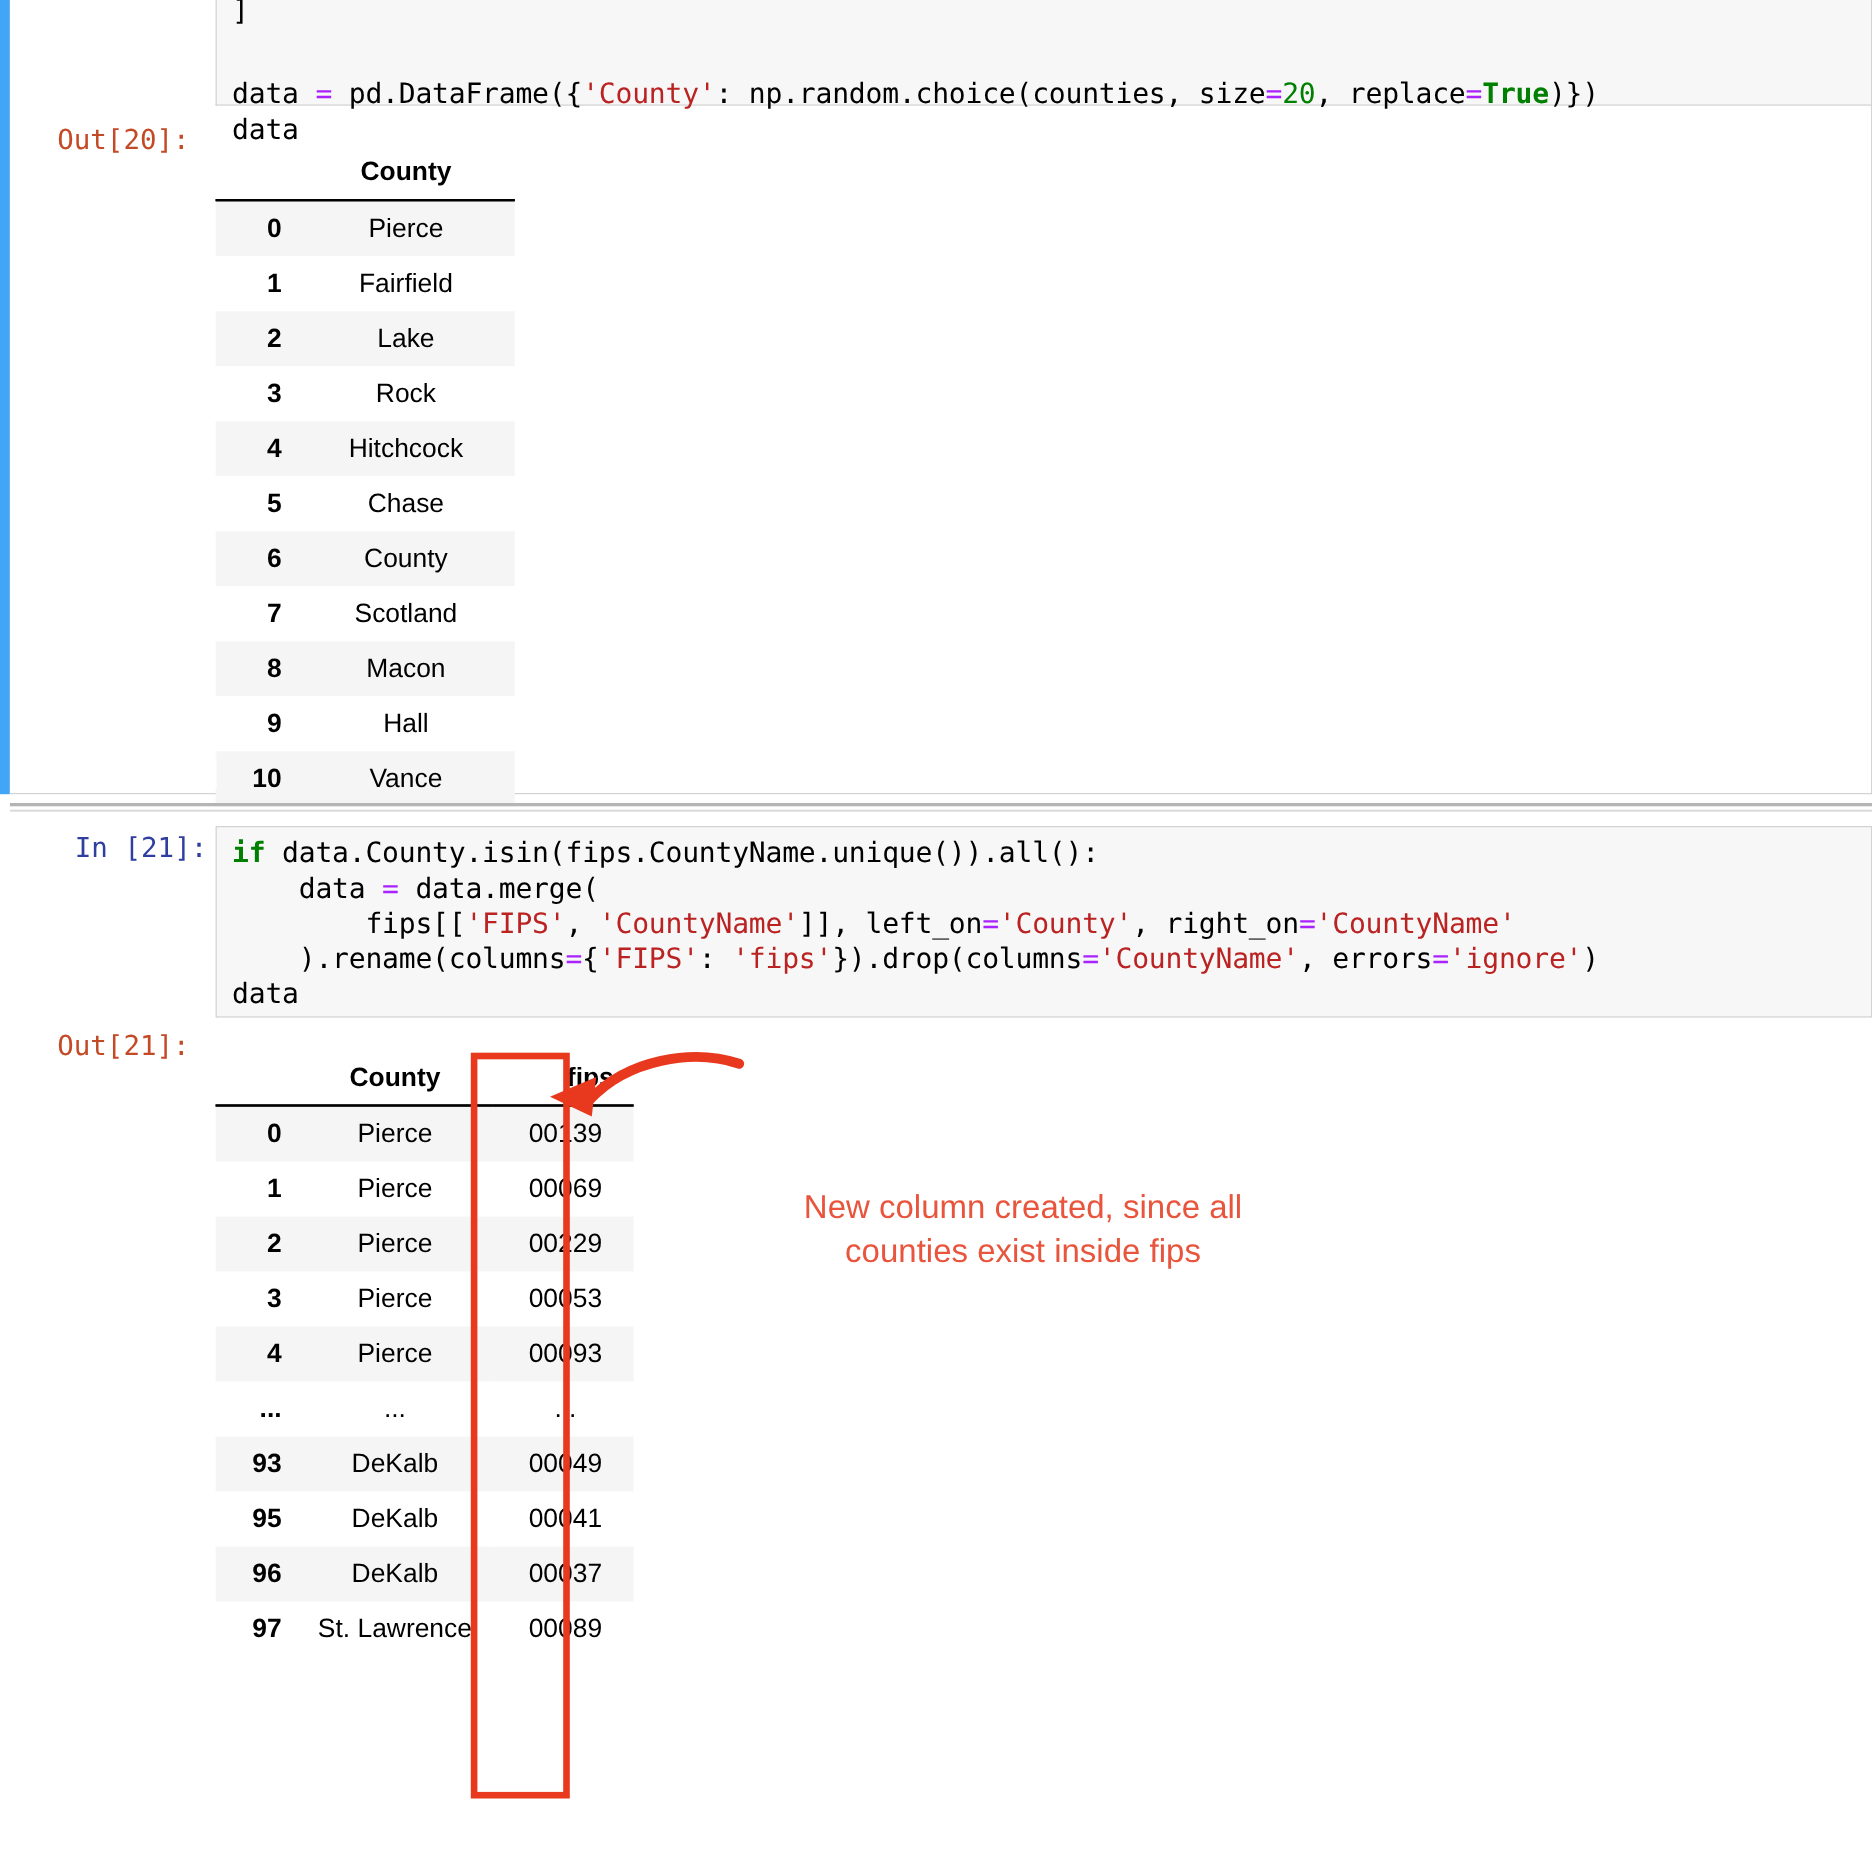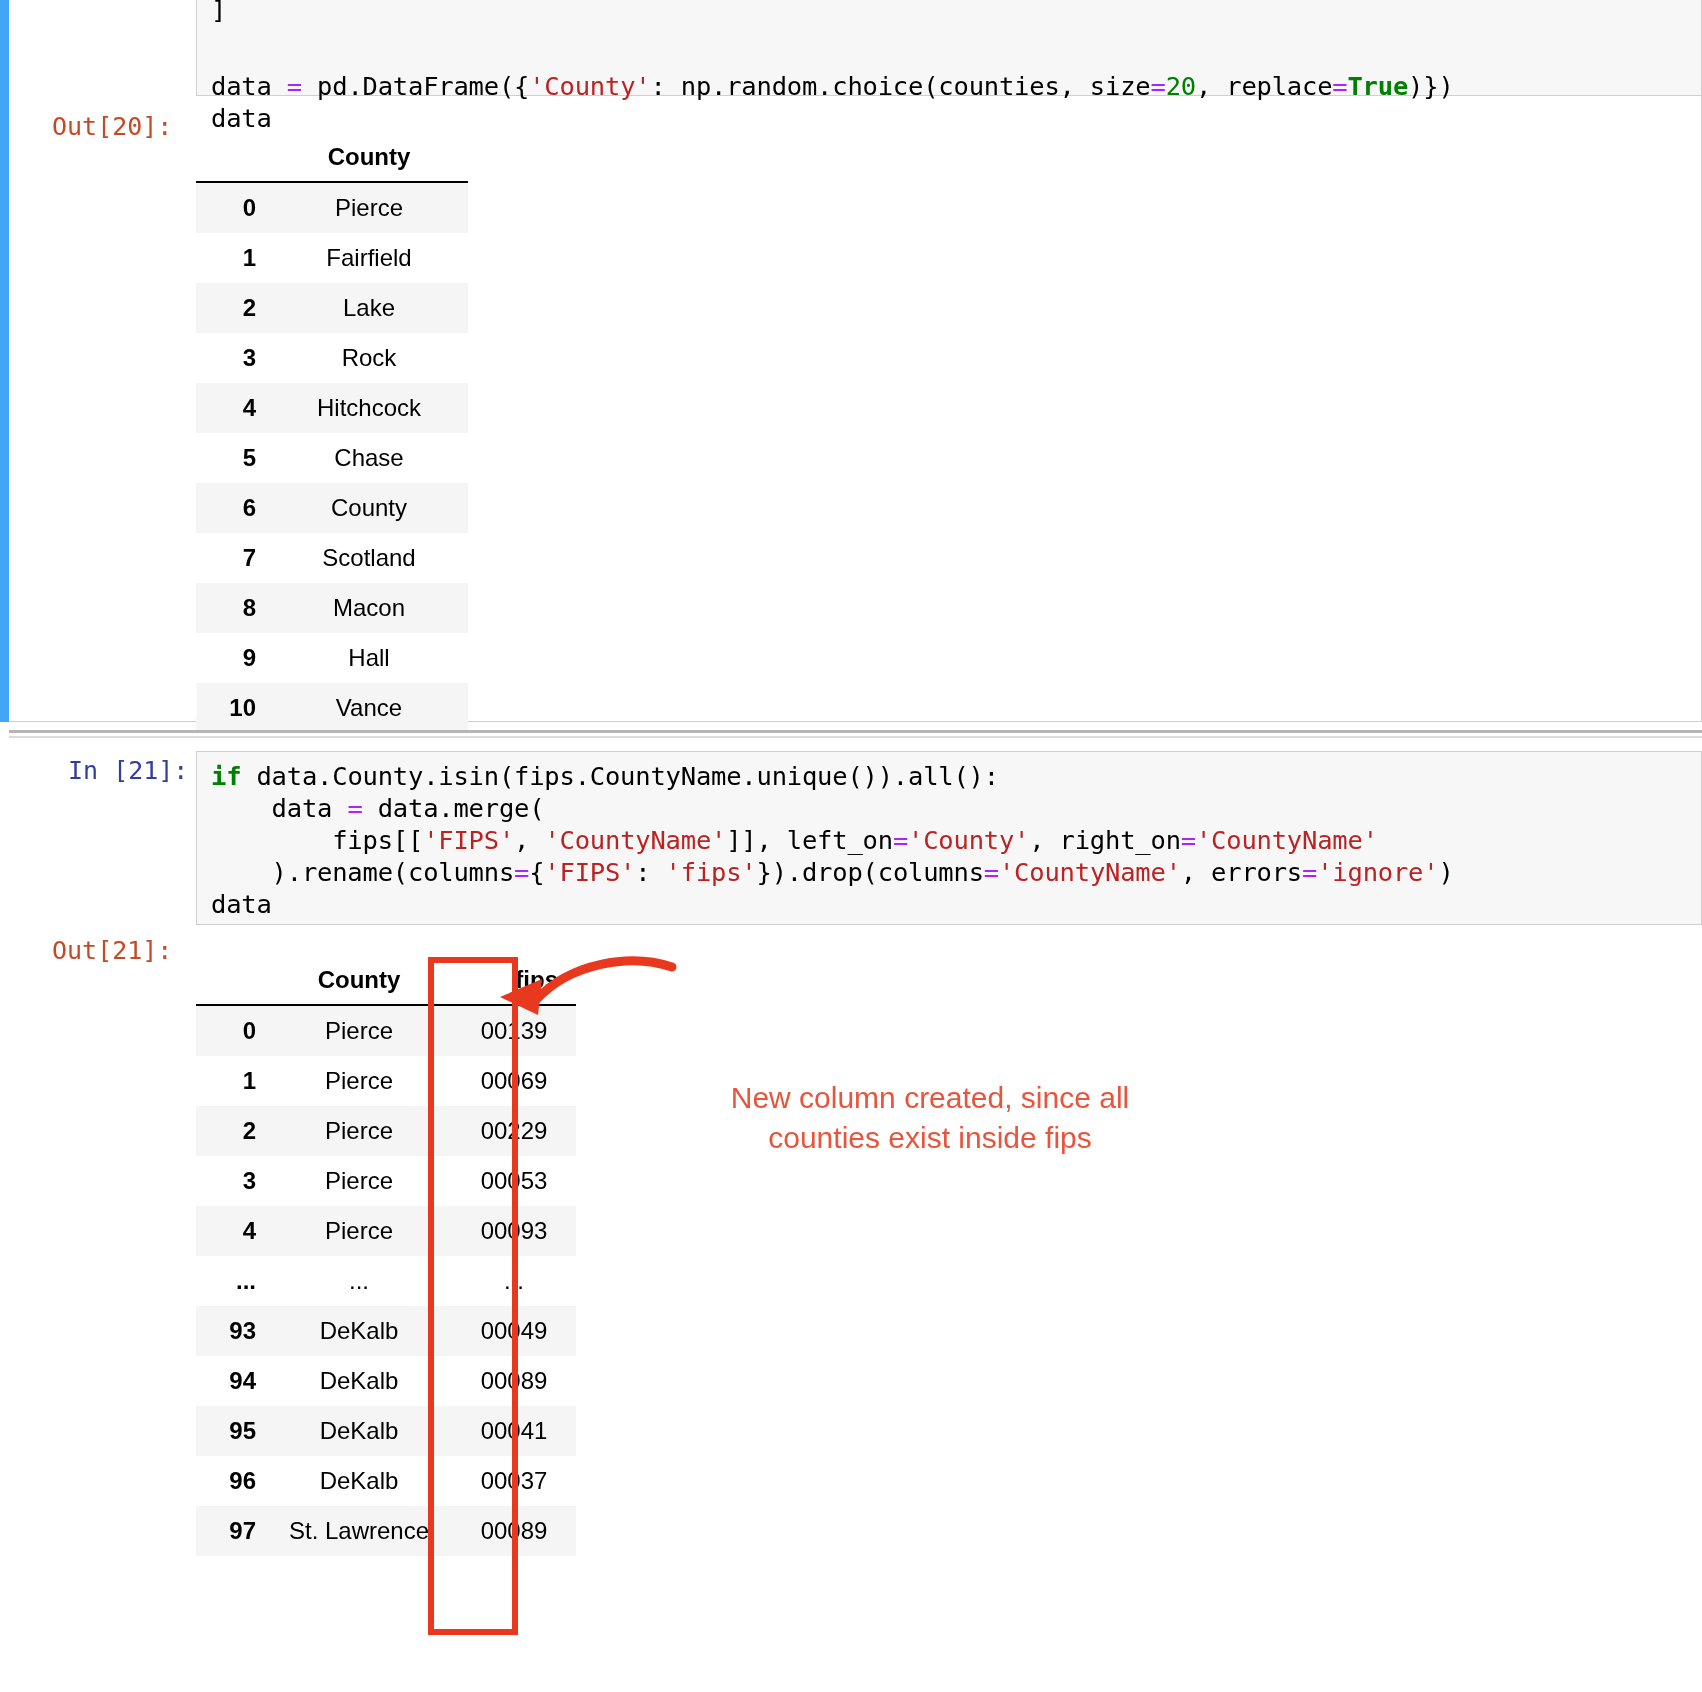--- a/index.html
+++ b/index.html
@@ -326,25 +326,20 @@
           <td class="idx">...</td>
           <td class="county">...</td>
           <td class="fips">...</td>
         </tr>
       <tr>
           <td class="idx">93</td>
           <td class="county">DeKalb</td>
           <td class="fips">00049</td>
         </tr>
       <tr>
-          <td class="idx">94</td>
-          <td class="county">DeKalb</td>
-          <td class="fips">00089</td>
-        </tr>
-      <tr>
           <td class="idx">95</td>
           <td class="county">DeKalb</td>
           <td class="fips">00041</td>
         </tr>
       <tr>
           <td class="idx">96</td>
           <td class="county">DeKalb</td>
           <td class="fips">00037</td>
         </tr>
       <tr>

